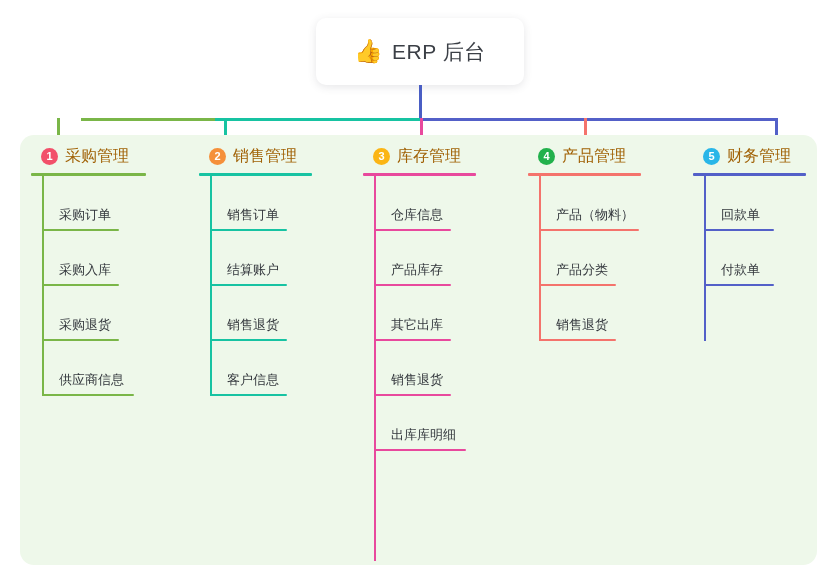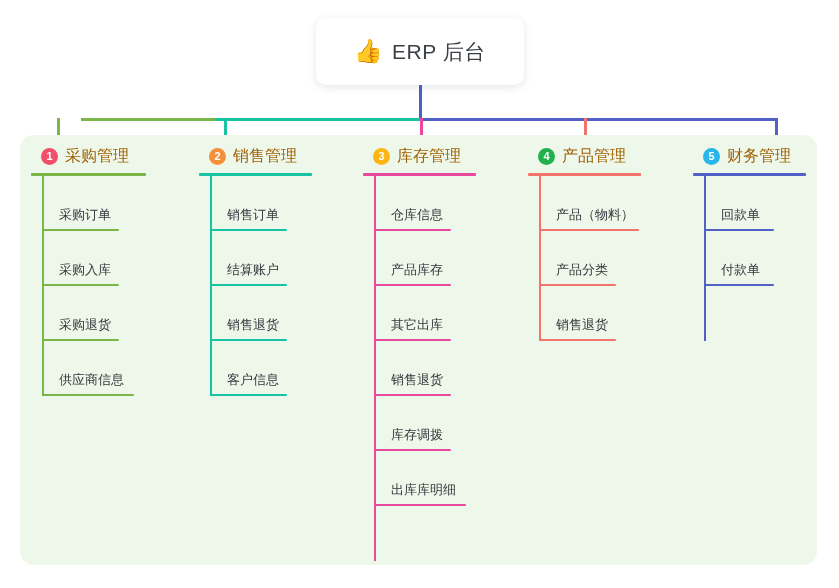--- a/index.html
+++ b/index.html
@@ -228,24 +228,20 @@
           </div>
           <div class="leaf">
             <span class="leaf-label">其它出库</span>
             <div class="leaf-rule" style="width: 77px; background: rgb(232, 73, 157);"></div>
           </div>
           <div class="leaf">
             <span class="leaf-label">销售退货</span>
             <div class="leaf-rule" style="width: 77px; background: rgb(232, 73, 157);"></div>
           </div>
           <div class="leaf">
-            <span class="leaf-label">库存调拨</span>
-            <div class="leaf-rule" style="width: 77px; background: rgb(232, 73, 157);"></div>
-          </div>
-          <div class="leaf">
             <span class="leaf-label">出库库明细</span>
             <div class="leaf-rule" style="width: 92px; background: rgb(232, 73, 157);"></div>
           </div>
         </div>
       </div>
       <div class="column" style="left: 528px;">
         <div class="col-head">
           <span class="badge" style="background: rgb(34, 177, 76);">4</span>
           <span class="col-title">产品管理</span>
         </div>

